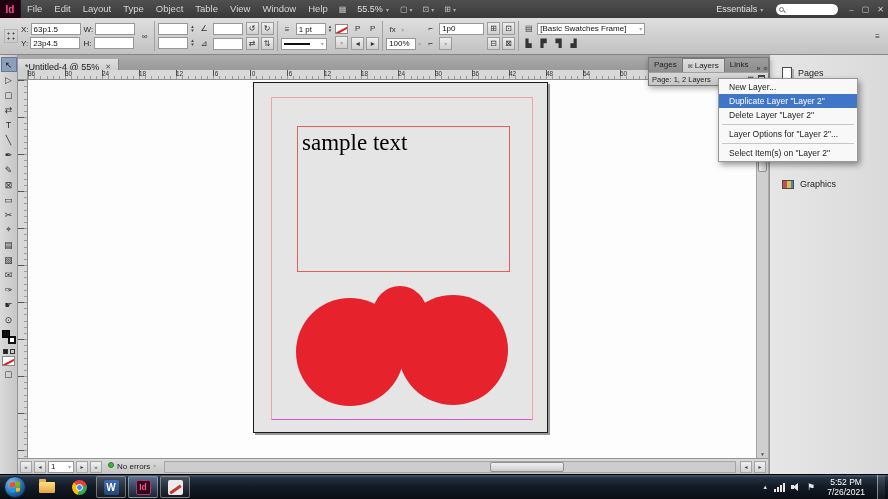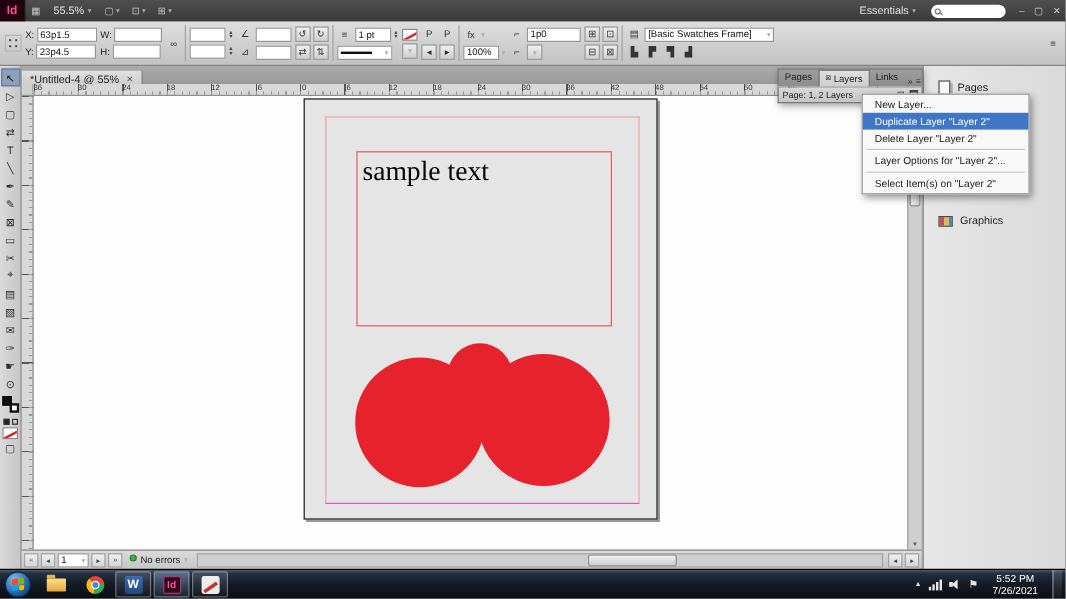--- a/index.html
+++ b/index.html
@@ -29,21 +29,21 @@
 .ibb{border:1px solid #9c9c9c;background:linear-gradient(#f0f0f0,#cfcfcf)}
 .vsep{width:1px;height:30px;background:#a2a2a2;flex:none}
 .proxy{width:14px;height:14px;flex:none;background-image:radial-gradient(#444 0.9px,transparent 1.1px);background-size:5px 5px;background-position:1px 1px;border:1px solid #b5b5b5}
 .stp{display:flex;flex-direction:column;line-height:4px}
 .stp i{font-style:normal;font-size:4.5px;color:#444}
 .linesample{width:26px;border-top:2px solid #111;height:0}
 .noneb{width:13px;height:10px;background:#fff;border:1px solid #8a8a8a;position:relative;overflow:hidden}
 .noneb::after{content:"";position:absolute;left:-2px;top:4px;width:18px;height:1.5px;background:#d22;transform:rotate(-28deg)}
 
 
-.tabrow{position:absolute;left:18px;top:59px;width:738px;height:15px;background:linear-gradient(#a6a6a6,#969696);border-bottom:1px solid #7d7d7d;display:flex;align-items:center;z-index:2}
+.tabrow{position:absolute;left:18px;top:59px;width:738px;height:15px;background:linear-gradient(#a6a6a6,#969696);border-bottom:1px solid #7d7d7d;display:flex;align-items:flex-start;z-index:2}
 .doctab{height:15px;background:linear-gradient(#e0e0e0,#c8c8c8);border-right:1px solid #858585;display:flex;align-items:center;gap:6px;padding:0 7px;font-size:9px;color:#1c1c1c;white-space:nowrap}
 .doctab .x{font-size:7px;color:#555}
 
 
 .tools{position:absolute;left:0;top:55px;width:18px;height:419px;background:linear-gradient(90deg,#dadada,#c6c6c6);border-right:1px solid #979797;display:flex;flex-direction:column;align-items:center;padding-top:2px;z-index:3}
 .tool{width:16px;height:15px;display:flex;align-items:center;justify-content:center;font-size:9px;color:#2e2e2e;flex:none}
 .tool.active{background:#8e9fb9;border:1px solid #64789a;color:#101820}
 .swd{position:relative;width:14px;height:14px;margin:3px 0;flex:none}
 .swfill{position:absolute;left:0;top:0;width:8px;height:8px;background:#101010;border:1px solid #000}
 .swstroke{position:absolute;right:0;bottom:0;width:8px;height:8px;border:2px solid #101010;background:#fff}
@@ -148,20 +148,32 @@
 .clock{font-size:8.5px;color:#fff;text-align:center;line-height:10px;padding:0 6px;white-space:nowrap}
 .showdesk{width:8px;height:25px;border-left:1px solid rgba(255,255,255,.45);background:linear-gradient(rgba(255,255,255,.14),rgba(255,255,255,.03));flex:none}
 </style>
 </head>
 <body>
 
 <div id="screen">
 
   <div class="menubar">
     <div class="idlogo">Id</div>
+    <div style="display:flex">
+
+    <span class="mitem">File</span>
+        <span class="mitem">Edit</span>
+        <span class="mitem">Layout</span>
+        <span class="mitem">Type</span>
+        <span class="mitem">Object</span>
+        <span class="mitem">Table</span>
+        <span class="mitem">View</span>
+        <span class="mitem">Window</span>
+        <span class="mitem">Help</span>
+      </div>
     <span class="mico">▦</span>
     <span class="mtxt">
       <span>55.5%</span>
       <span class="darr">▾</span>
     </span>
     <span class="mico">
         <span>▢</span>
         <span class="darr">▾</span>
       </span>
     <span class="mico">

